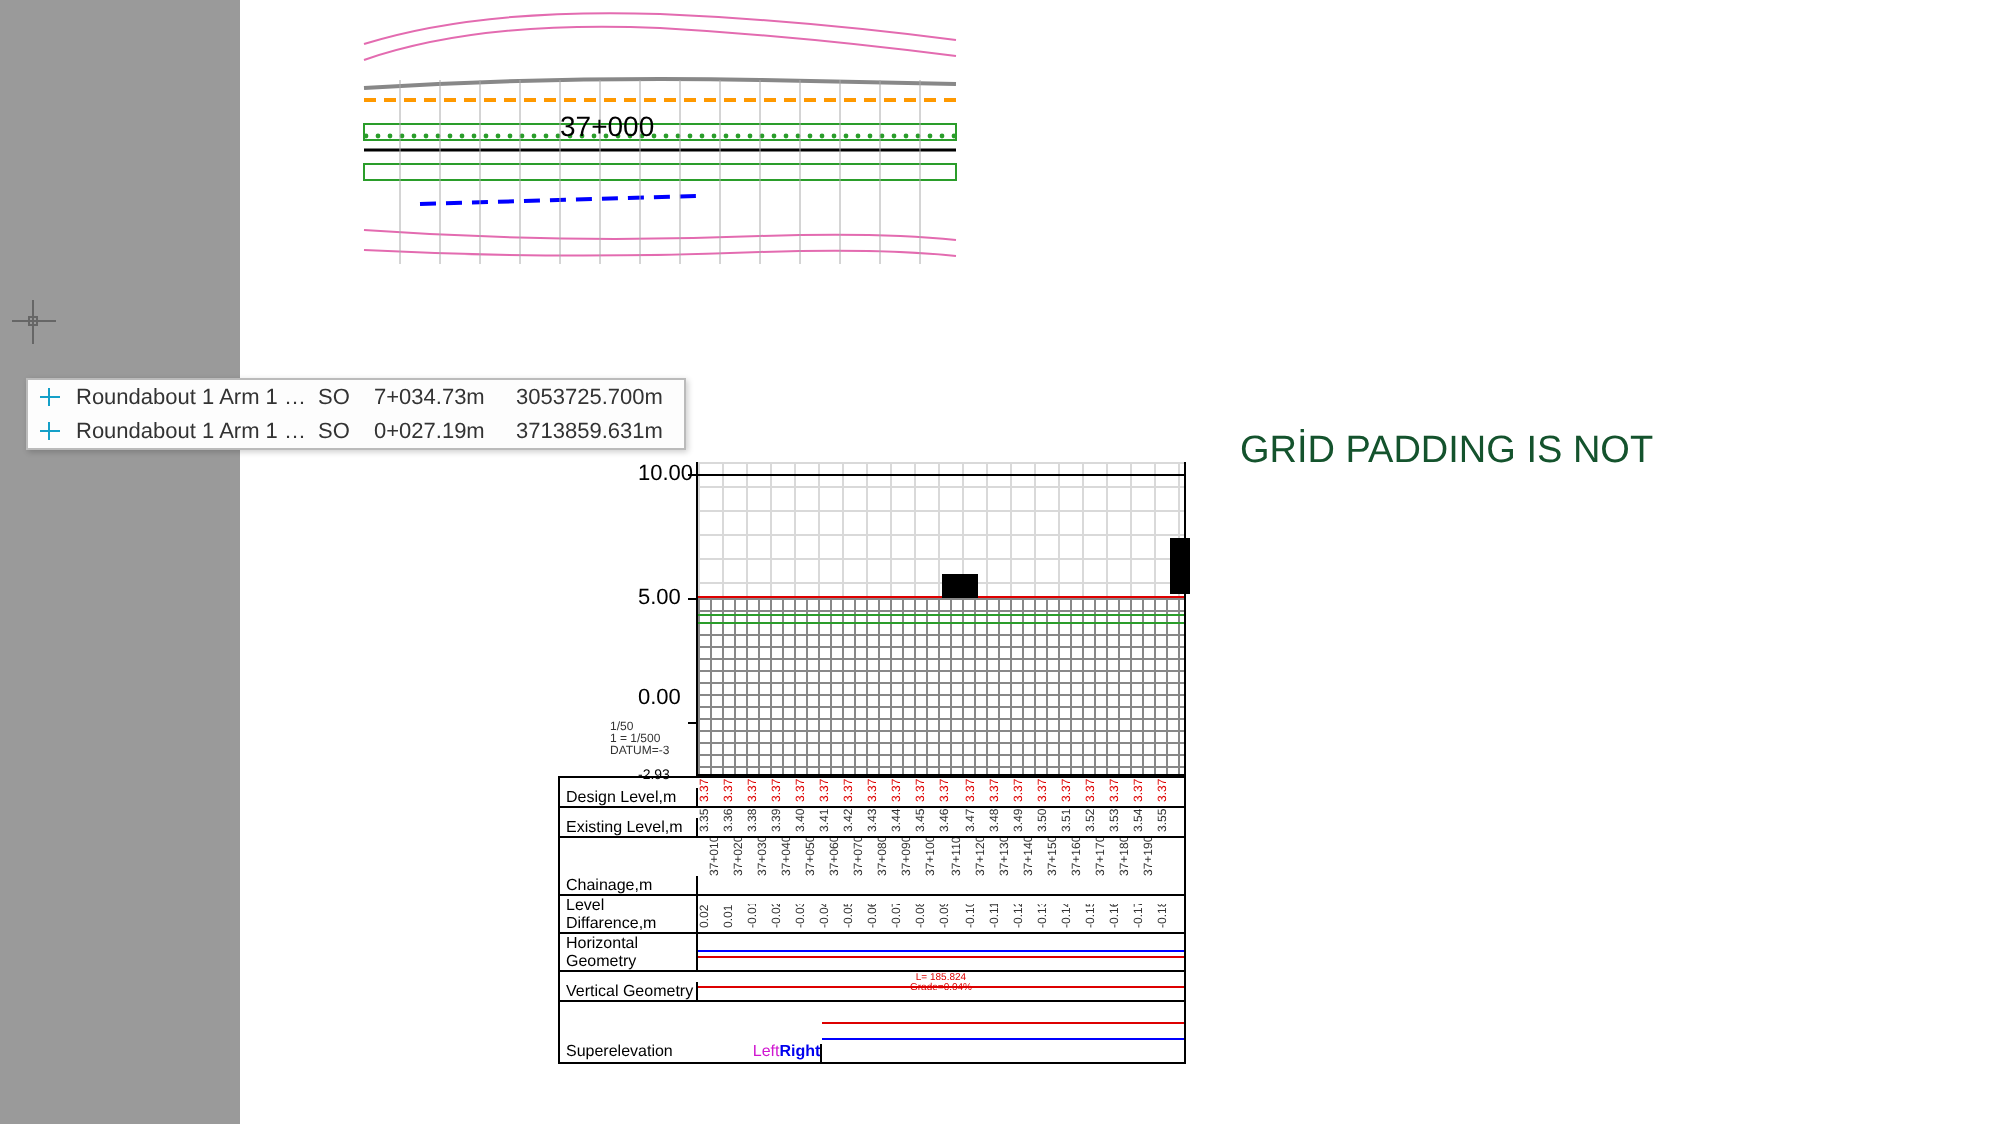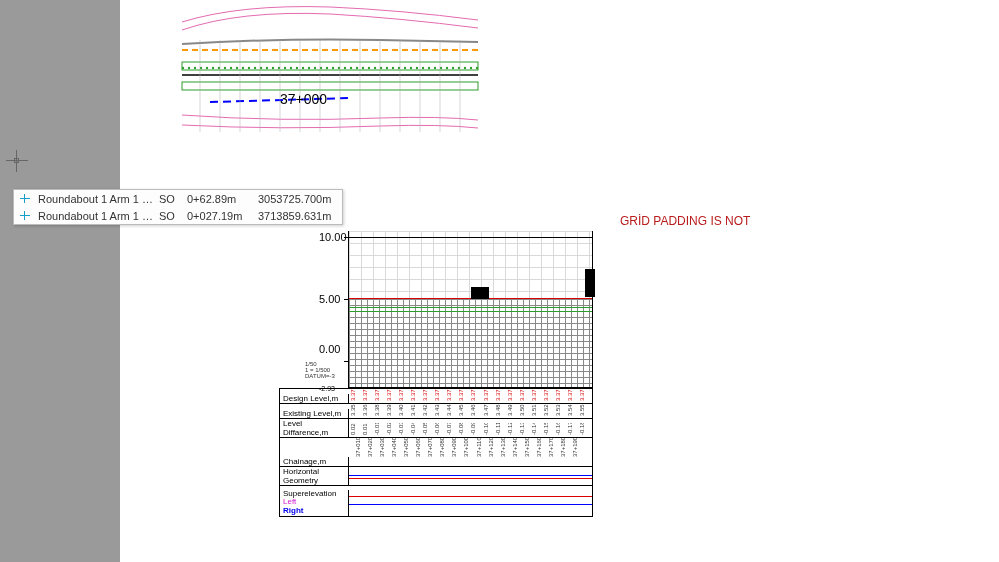--- a/index.html
+++ b/index.html
@@ -36,21 +36,21 @@
       position: absolute;
       left: 120px; top: 0; right: 0; bottom: 0;
       background: #fff;
     }
     .plan-drawing {
       position: absolute;
       left: 60px; top: 0; width: 300px; height: 140px;
     }
     .station-label {
       position:absolute; left:100px; top:55px;
-      font-size:14px; font-weight:400; color:#000;margin-top:36px;
+      font-size:14px; font-weight:400; color:#000;
     }
     .tooltip-box {
       position: absolute;
       left: 13px; top: 189px;
       width: 330px;
       background: #fdfdfd;
       border: 1px solid #bbb;
       box-shadow: 1px 1px 3px rgba(0,0,0,.2);
       font-size: 11px;
       z-index: 50;
@@ -68,22 +68,22 @@
     }
     .tooltip-ico::before{content:'';position:absolute;left:2px;top:4px;width:10px;height:1px;background:#15a0c8;}
     .tooltip-ico::after{content:'';position:absolute;left:6px;top:0;width:1px;height:9px;background:#15a0c8;}
     .tt-name { flex:0 0 115px; overflow:hidden; text-overflow:ellipsis; color:#333;}
     .tt-code { flex:0 0 22px; color:#333;}
     .tt-sta  { flex:0 0 65px; color:#333;}
     .tt-coord{ color:#333;}
     .annotation {
       position: absolute;
       left: 500px; top: 214px;
-      font-size: 12px;
-      color:#b91c1c;
+      font-size: 19px;
+      color:#14532d;
       line-height: 1.25;
       text-align: right;
     }
     .profile-block {
       position: absolute;
       left: 159px; top: 225px;
       width: 314px; height: 330px;
     }
     .profile-grid {
       position: absolute;
@@ -128,21 +128,21 @@
       font-size: 8px;
     }
     .band:last-child{border-bottom:none;}
     .band-label {
       flex: 0 0 69px;
       border-right: 1.5px solid #000;
       display:flex; align-items:center;
       padding-left: 3px;
       color:#000;
     }
-    .band-label.two-line{flex-direction:column;justify-content:center;align-items:flex-start; line-height:1.1;}
+    .band-label.two-line{justify-content:center;align-items:flex-start; line-height:1.1;}
     .band-data {
       flex: 1;
       position: relative;
       min-height: 14px;
       overflow:hidden;
     }
     .band.tall .band-data{min-height:28px;}
     .band.taller .band-data{min-height:30px;}
     .vert-text-row{
       position:absolute; inset:0;
@@ -154,21 +154,21 @@
       transform: rotate(-90deg);
       transform-origin: center;
       width: 10px; text-align:center;
       white-space:nowrap;
     }
     .vt.red{color:#d00;}
     .hg-line{position:absolute; left:0; right:0; top:50%; height:1px; background:#d00;}
     .hg-blue{position:absolute; left:0; right:0; top:30%; height:1px; background:#00f;}
     .vg-line{position:absolute; left:0; right:0; top:50%; height:1px; background:#d00;}
     .vg-txt{position:absolute; left:50%; top:1px; transform:translateX(-50%); font-size:5px; color:#d00; text-align:center; line-height:1;}
-    .se-left{color:#d016d0;}
+    .se-left{color:#d016d0;margin-left:40px;}
     .se-right{color:#0000ee;font-weight:bold;}
     .se-line-red{position:absolute;left:0;right:0;top:10px;height:1px;background:#d00;}
     .se-line-blue{position:absolute;left:0;right:0;top:18px;height:1px;background:#00f;}
   </style>
 </head>
 <body>
 
 <div class="left-gutter">
   <div class="crosshair">
       <div class="box"></div>
@@ -287,20 +287,47 @@
               <span class="vt">3.49</span>
               <span class="vt">3.50</span>
               <span class="vt">3.51</span>
               <span class="vt">3.52</span>
               <span class="vt">3.53</span>
               <span class="vt">3.54</span>
               <span class="vt">3.55</span>
             </div>
           </div>
       </div>
+      <div class="band tall">
+        <div class="band-label">Chainage,m</div>
+        <div class="band-data">
+            <div class="vert-text-row" id="row-chainage">
+              <span class="vt">37+000.000</span>
+              <span class="vt">37+010.000</span>
+              <span class="vt">37+020.000</span>
+              <span class="vt">37+030.000</span>
+              <span class="vt">37+040.000</span>
+              <span class="vt">37+050.000</span>
+              <span class="vt">37+060.000</span>
+              <span class="vt">37+070.000</span>
+              <span class="vt">37+080.000</span>
+              <span class="vt">37+090.000</span>
+              <span class="vt">37+100.000</span>
+              <span class="vt">37+110.000</span>
+              <span class="vt">37+120.000</span>
+              <span class="vt">37+130.000</span>
+              <span class="vt">37+140.000</span>
+              <span class="vt">37+150.000</span>
+              <span class="vt">37+160.000</span>
+              <span class="vt">37+170.000</span>
+              <span class="vt">37+180.000</span>
+              <span class="vt">37+190.000</span>
+            </div>
+          </div>
+      </div>
       <div class="band">
         <div class="band-label">Level Diffarence,m</div>
         <div class="band-data">
             <div class="vert-text-row" id="row-diff">
               <span class="vt">0.02</span>
               <span class="vt">0.01</span>
               <span class="vt">-0.01</span>
               <span class="vt">-0.02</span>
               <span class="vt">-0.03</span>
               <span class="vt">-0.04</span>
@@ -314,53 +341,33 @@
               <span class="vt">-0.12</span>
               <span class="vt">-0.13</span>
               <span class="vt">-0.14</span>
               <span class="vt">-0.15</span>
               <span class="vt">-0.16</span>
               <span class="vt">-0.17</span>
               <span class="vt">-0.18</span>
             </div>
           </div>
       </div>
-      <div class="band tall">
-        <div class="band-label">Chainage,m</div>
-        <div class="band-data">
-            <div class="vert-text-row" id="row-chainage">
-              <span class="vt">37+000.000</span>
-              <span class="vt">37+010.000</span>
-              <span class="vt">37+020.000</span>
-              <span class="vt">37+030.000</span>
-              <span class="vt">37+040.000</span>
-              <span class="vt">37+050.000</span>
-              <span class="vt">37+060.000</span>
-              <span class="vt">37+070.000</span>
-              <span class="vt">37+080.000</span>
-              <span class="vt">37+090.000</span>
-              <span class="vt">37+100.000</span>
-              <span class="vt">37+110.000</span>
-              <span class="vt">37+120.000</span>
-              <span class="vt">37+130.000</span>
-              <span class="vt">37+140.000</span>
-              <span class="vt">37+150.000</span>
-              <span class="vt">37+160.000</span>
-              <span class="vt">37+170.000</span>
-              <span class="vt">37+180.000</span>
-              <span class="vt">37+190.000</span>
-            </div>
-          </div>
-      </div>
       <div class="band">
         <div class="band-label">Horizontal Geometry</div>
         <div class="band-data">
             <div class="hg-blue"></div>
             <div class="hg-line"></div>
           </div>
+      </div>
+      <div class="band">
+        <div class="band-label">Vertical Geometry</div>
+        <div class="band-data">
+          <div class="vg-line"></div>
+          <div class="vg-txt"><span>L= 185.824</span><br><span>Grade=0.04%</span></div>
+        </div>
       </div>
       <div class="band taller">
         <div class="band-label two-line">
           <span>Superelevation</span>
           <span class="se-left">Left</span>
           <span class="se-right">Right</span>
         </div>
         <div class="band-data">
           <div class="se-line-red"></div>
           <div class="se-line-blue"></div>
@@ -372,21 +379,21 @@
   <div class="annotation">
     <div>GRİD PADDING IS NOT</div>
   </div>
 </div>
 
 <div class="tooltip-box">
   <div class="tooltip-row">
     <div class="tooltip-ico"></div>
     <span class="tt-name">Roundabout 1 Arm 1 -...</span>
     <span class="tt-code">SO</span>
-    <span class="tt-sta">0+62.89m</span>
+    <span class="tt-sta">7+034.73m</span>
     <span class="tt-coord">3053725.700m</span>
   </div>
   <div class="tooltip-row">
     <div class="tooltip-ico"></div>
     <span class="tt-name">Roundabout 1 Arm 1 -...</span>
     <span class="tt-code">SO</span>
     <span class="tt-sta">0+027.19m</span>
     <span class="tt-coord">3713859.631m</span>
   </div>
 </div>

